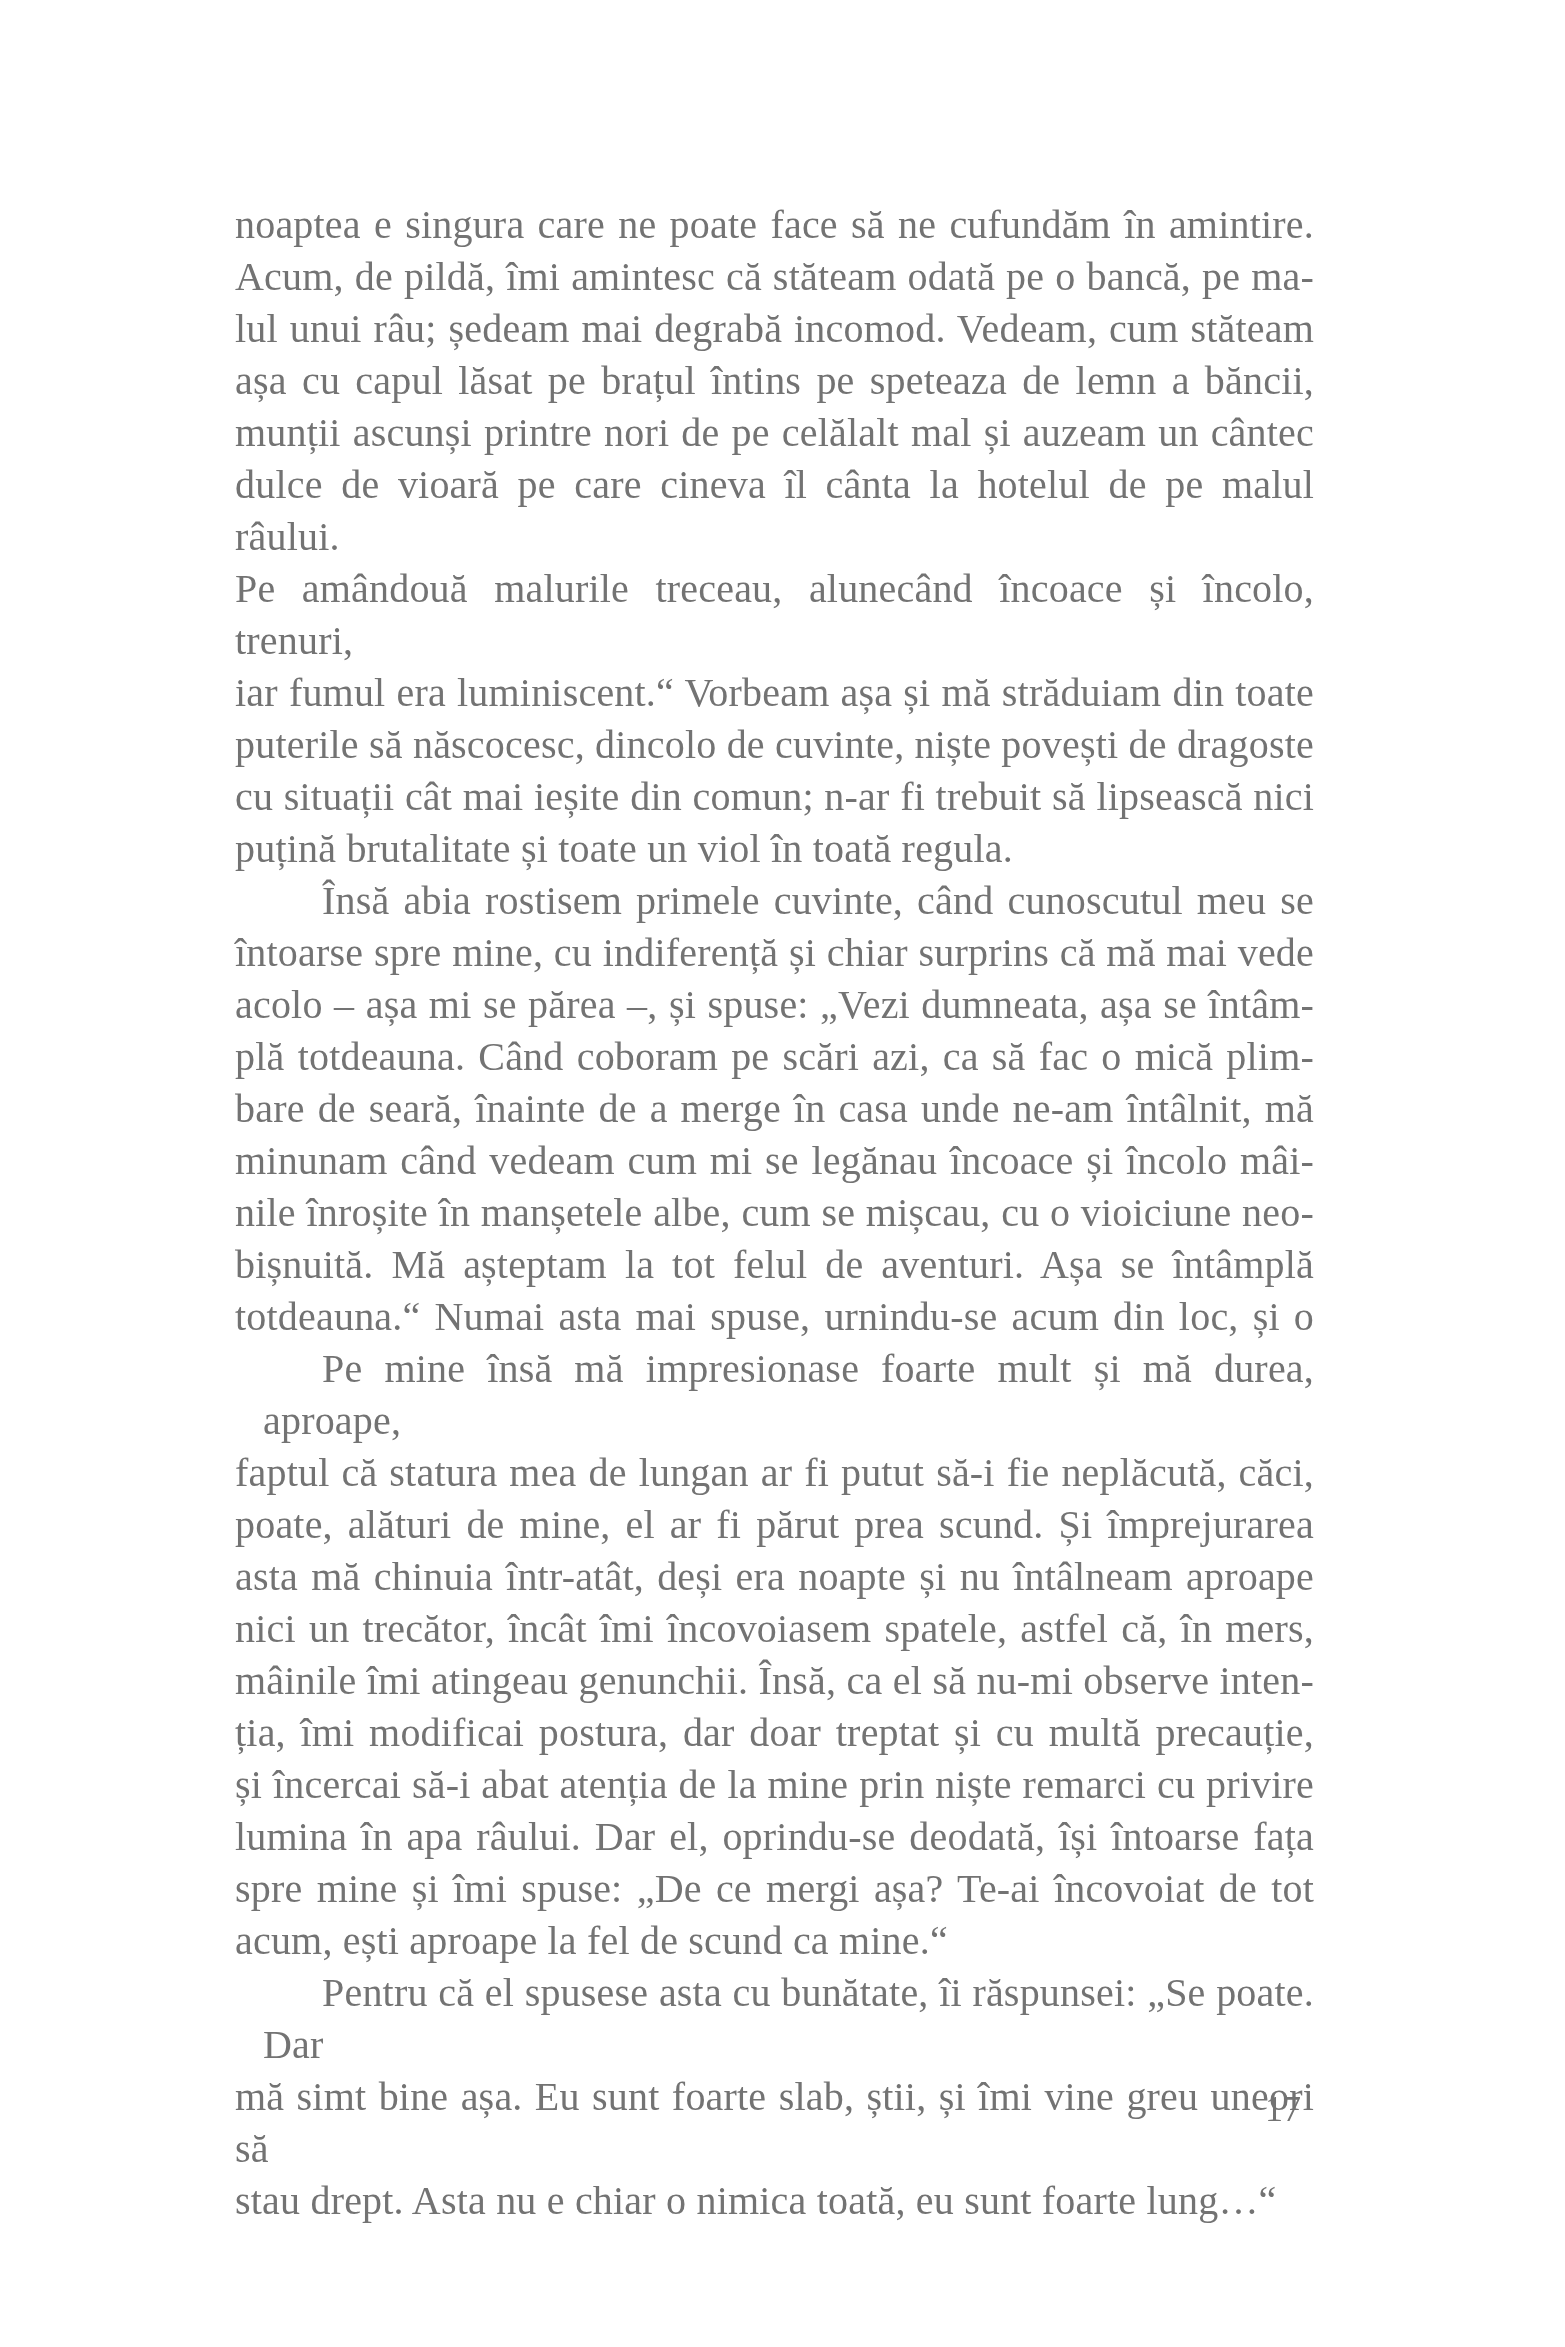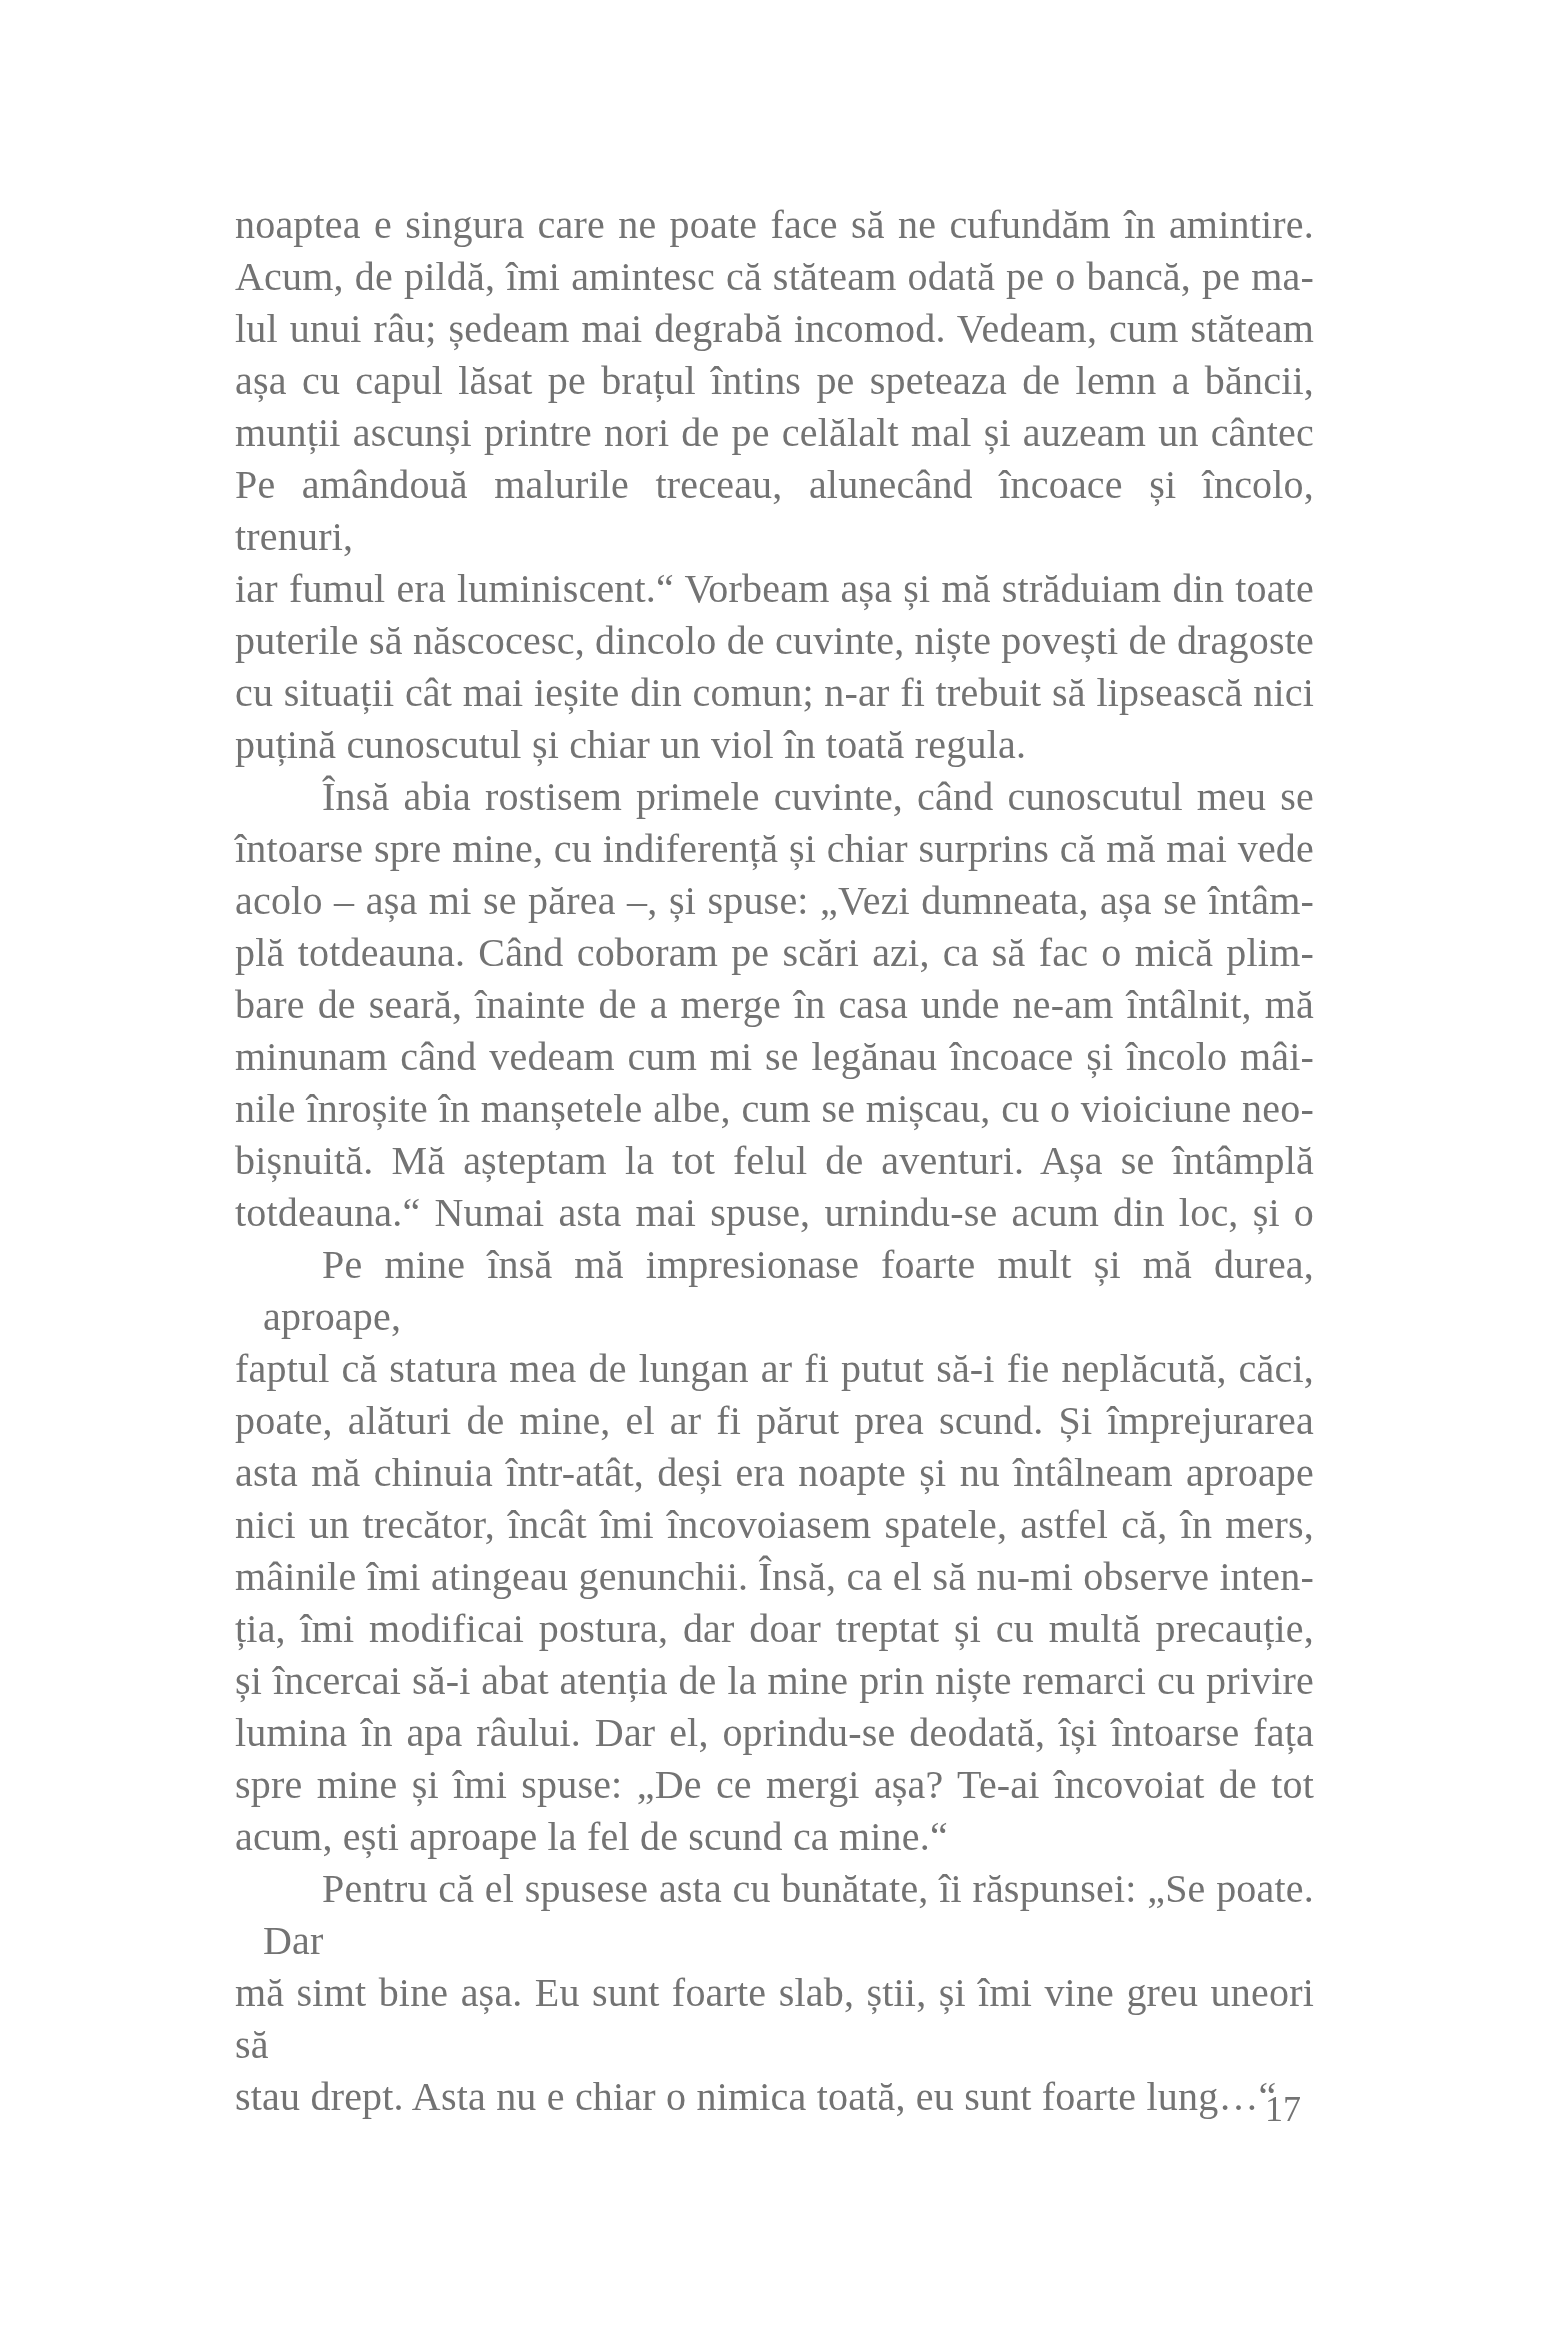--- a/index.html
+++ b/index.html
@@ -57,25 +57,26 @@
 <body>
 
 <div class="page" style="background: rgb(255, 255, 255); color: #737373;">
   <div class="text-block" id="text-block">
       <div class="paragraph">
         <div class="line">noaptea e singura care ne poate face să ne cufundăm în amintire.</div>
         <div class="line">Acum, de pildă, îmi amintesc că stăteam odată pe o bancă, pe ma-</div>
         <div class="line">lul unui râu; ședeam mai degrabă incomod. Vedeam, cum stăteam</div>
         <div class="line">așa cu capul lăsat pe brațul întins pe speteaza de lemn a băncii,</div>
         <div class="line">munții ascunși printre nori de pe celălalt mal și auzeam un cântec</div>
+        <div class="line">dulce de vioară pe care cineva îl cânta la hotelul de pe malul râului.</div>
         <div class="line">Pe amândouă malurile treceau, alunecând încoace și încolo, trenuri,</div>
         <div class="line">iar fumul era luminiscent.“ Vorbeam așa și mă străduiam din toate</div>
         <div class="line">puterile să născocesc, dincolo de cuvinte, niște povești de dragoste</div>
         <div class="line">cu situații cât mai ieșite din comun; n-ar fi trebuit să lipsească nici</div>
-        <div class="line last">puțină cunoscutul și chiar un viol în toată regula.</div>
+        <div class="line last">puțină brutalitate și toate un viol în toată regula.</div>
       </div>
       <div class="paragraph">
         <div class="line indent">Însă abia rostisem primele cuvinte, când cunoscutul meu se</div>
         <div class="line">întoarse spre mine, cu indiferență și chiar surprins că mă mai vede</div>
         <div class="line">acolo – așa mi se părea –, și spuse: „Vezi dumneata, așa se întâm-</div>
         <div class="line">plă totdeauna. Când coboram pe scări azi, ca să fac o mică plim-</div>
         <div class="line">bare de seară, înainte de a merge în casa unde ne-am întâlnit, mă</div>
         <div class="line">minunam când vedeam cum mi se legănau încoace și încolo mâi-</div>
         <div class="line">nile înroșite în manșetele albe, cum se mișcau, cu o vioiciune neo-</div>
         <div class="line">bișnuită. Mă așteptam la tot felul de aventuri. Așa se întâmplă</div>

